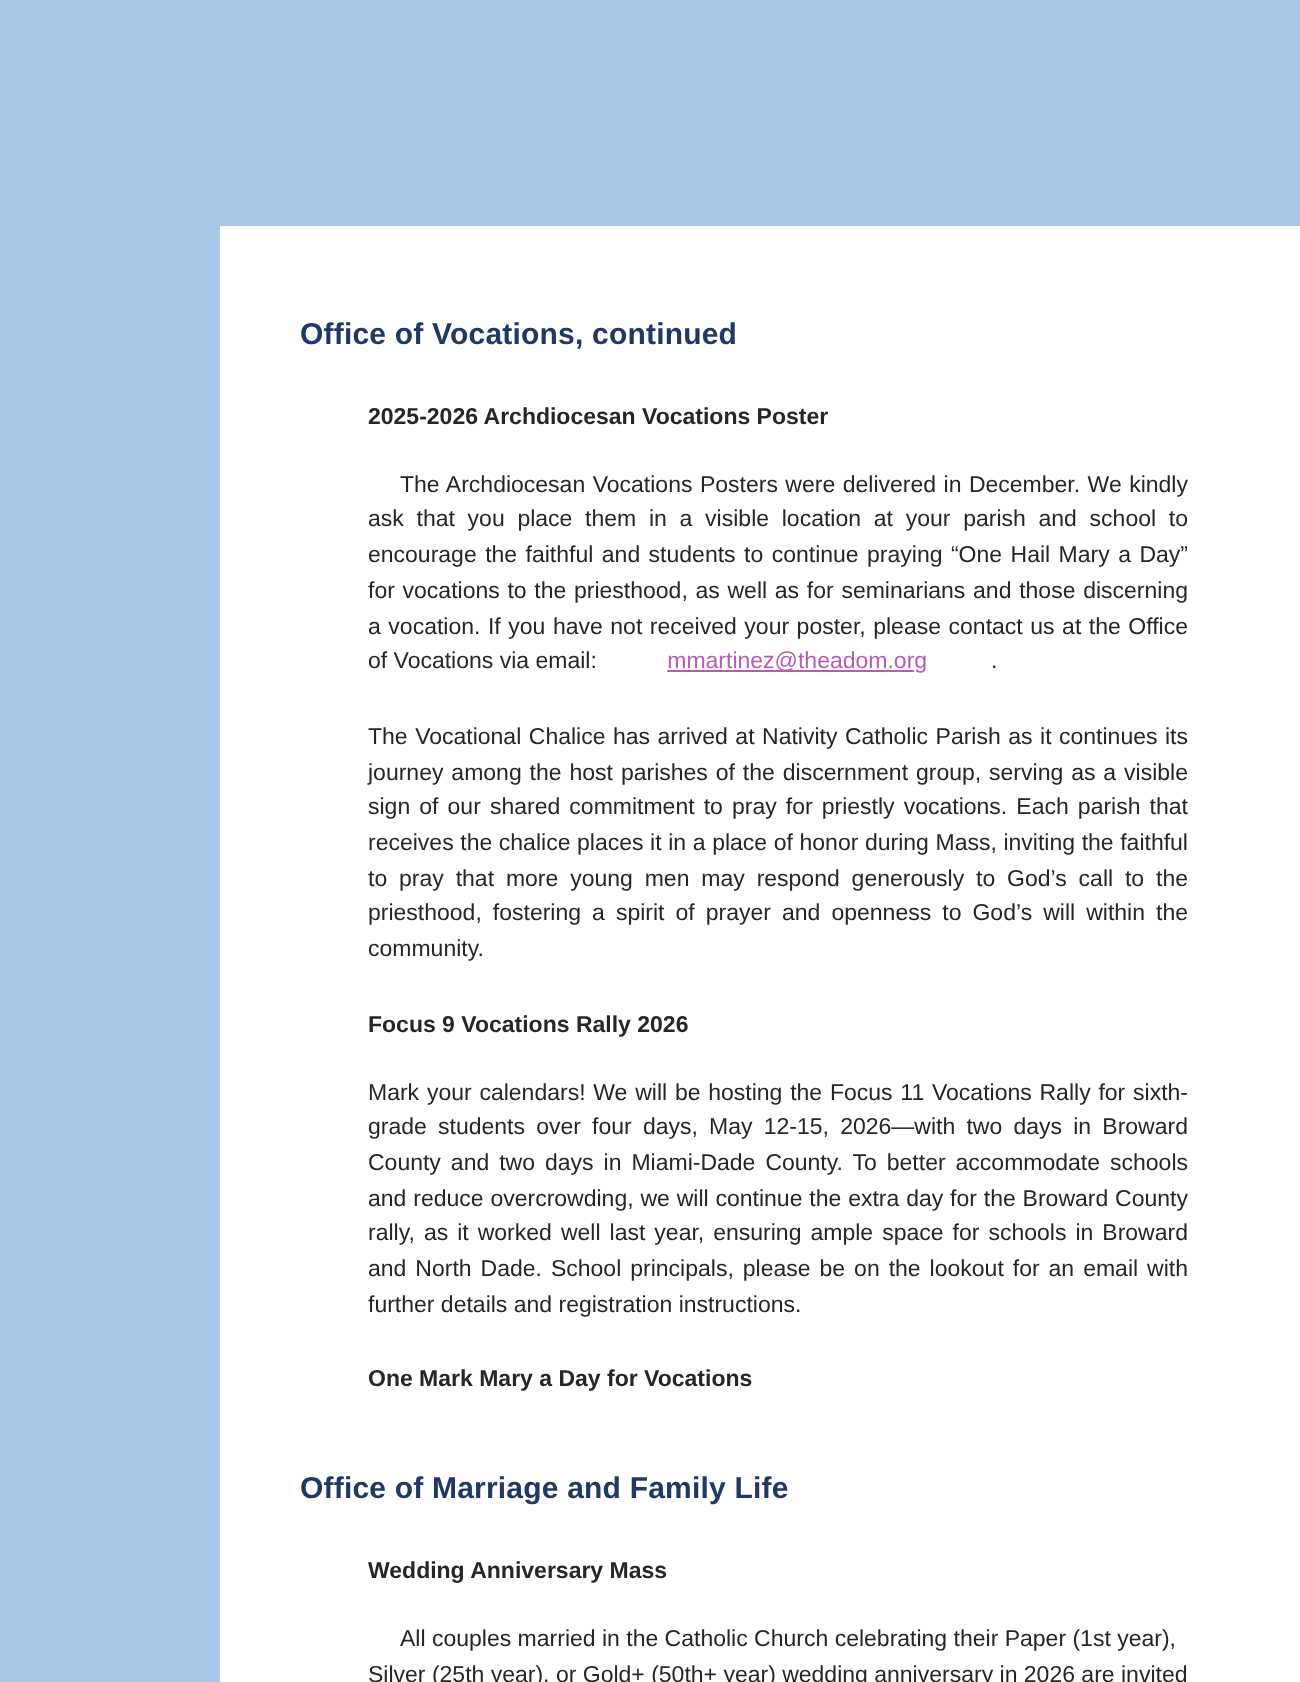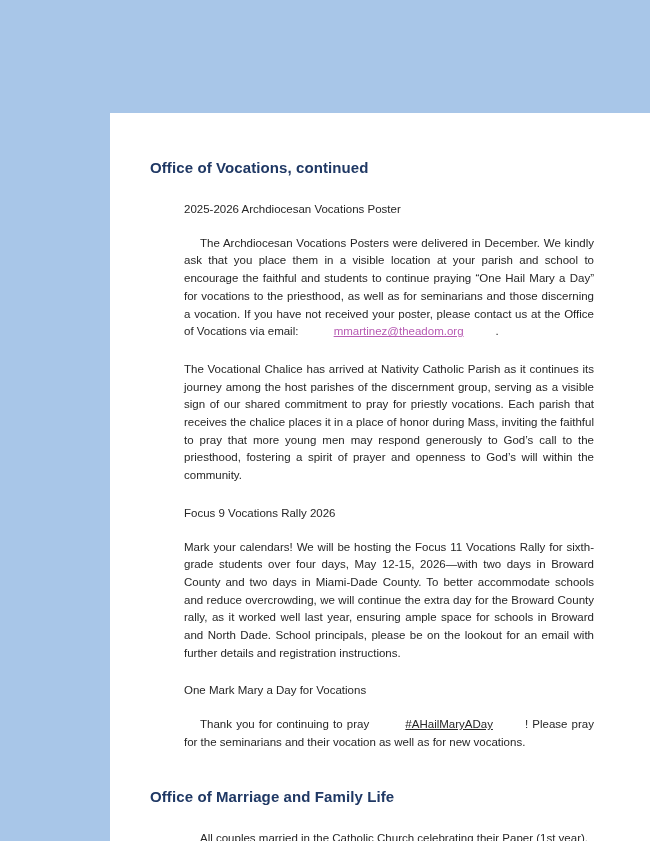--- a/index.html
+++ b/index.html
@@ -28,21 +28,21 @@
     line-height:18px;
     letter-spacing:0.1px;
     margin-left:-2px;
   }
   .section + .section{margin-top:36px;}
   .article{margin-top:20px;}
   .section-title + .article{margin-top:24px;}
   .article-heading{
     color:var(--body);
     font-size:11.5px;
-    font-weight:normal;
+    font-weight:bold;
     line-height:17.7px;
   }
   .article-body{
     color:var(--body);
     font-size:11.5px;
     line-height:17.7px;
   }
   .article-body.justified{text-align:justify;}
   a.link{cursor:pointer; text-decoration:underline;}
   a.link.purple{color:var(--purple);}
@@ -70,27 +70,27 @@
         <p class="article-body justified">The Vocational Chalice has arrived at Nativity Catholic Parish as it continues its journey among the host parishes of the discernment group, serving as a visible sign of our shared commitment to pray for priestly vocations. Each parish that receives the chalice places it in a place of honor during Mass, inviting the faithful to pray that more young men may respond generously to God’s call to the priesthood, fostering a spirit of prayer and openness to God’s will within the community.</p>
       </article>
 
       <article class="article">
         <h2 class="article-heading">Focus 9 Vocations Rally 2026</h2>
         <p class="article-body justified">Mark your calendars! We will be hosting the Focus 11 Vocations Rally for sixth-grade students over four days, May 12-15, 2026—with two days in Broward County and two days in Miami-Dade County. To better accommodate schools and reduce overcrowding, we will continue the extra day for the Broward County rally, as it worked well last year, ensuring ample space for schools in Broward and North Dade. School principals, please be on the lookout for an email with further details and registration instructions.</p>
       </article>
 
       <article class="article">
         <h2 class="article-heading">One Mark Mary a Day for Vocations</h2>
-        <p class="article-body justified"><span>Thank you for continuing to pray </span><a class="link dark">#AHailMaryADay</a><span>! Please pray for the seminarians and their vocation as well as for new vocations.</span></p>
       </article>
     </section>
 
     <section class="section">
       <h1 class="section-title">Office of Marriage and Family Life</h1>
 
       <article class="article">
+        <h2 class="article-heading">Wedding Anniversary Mass</h2>
         <p class="article-body"><span>All couples married in the Catholic Church celebrating their Paper (1st year), Silver (25th year), or Gold+ (50th+ year) wedding anniversary in 2026 are invited to renew their marriage promises on Saturday, Feb. 21 at Cathedral of St. Mary, 7525 NW 2nd Ave. Miami. Couples interested in having their picture taken with Archbishop Wenski should arrive by 4:00pm with Mass starting at 5:30pm. Register at: </span><a class="link purple">Wedding Anniversary Mass February 21, 2026 </a><span></span></p>
       </article>
     </section>
 
   </div>
   <div class="accent-bar"></div>
 </div>
 
 </body></html>

